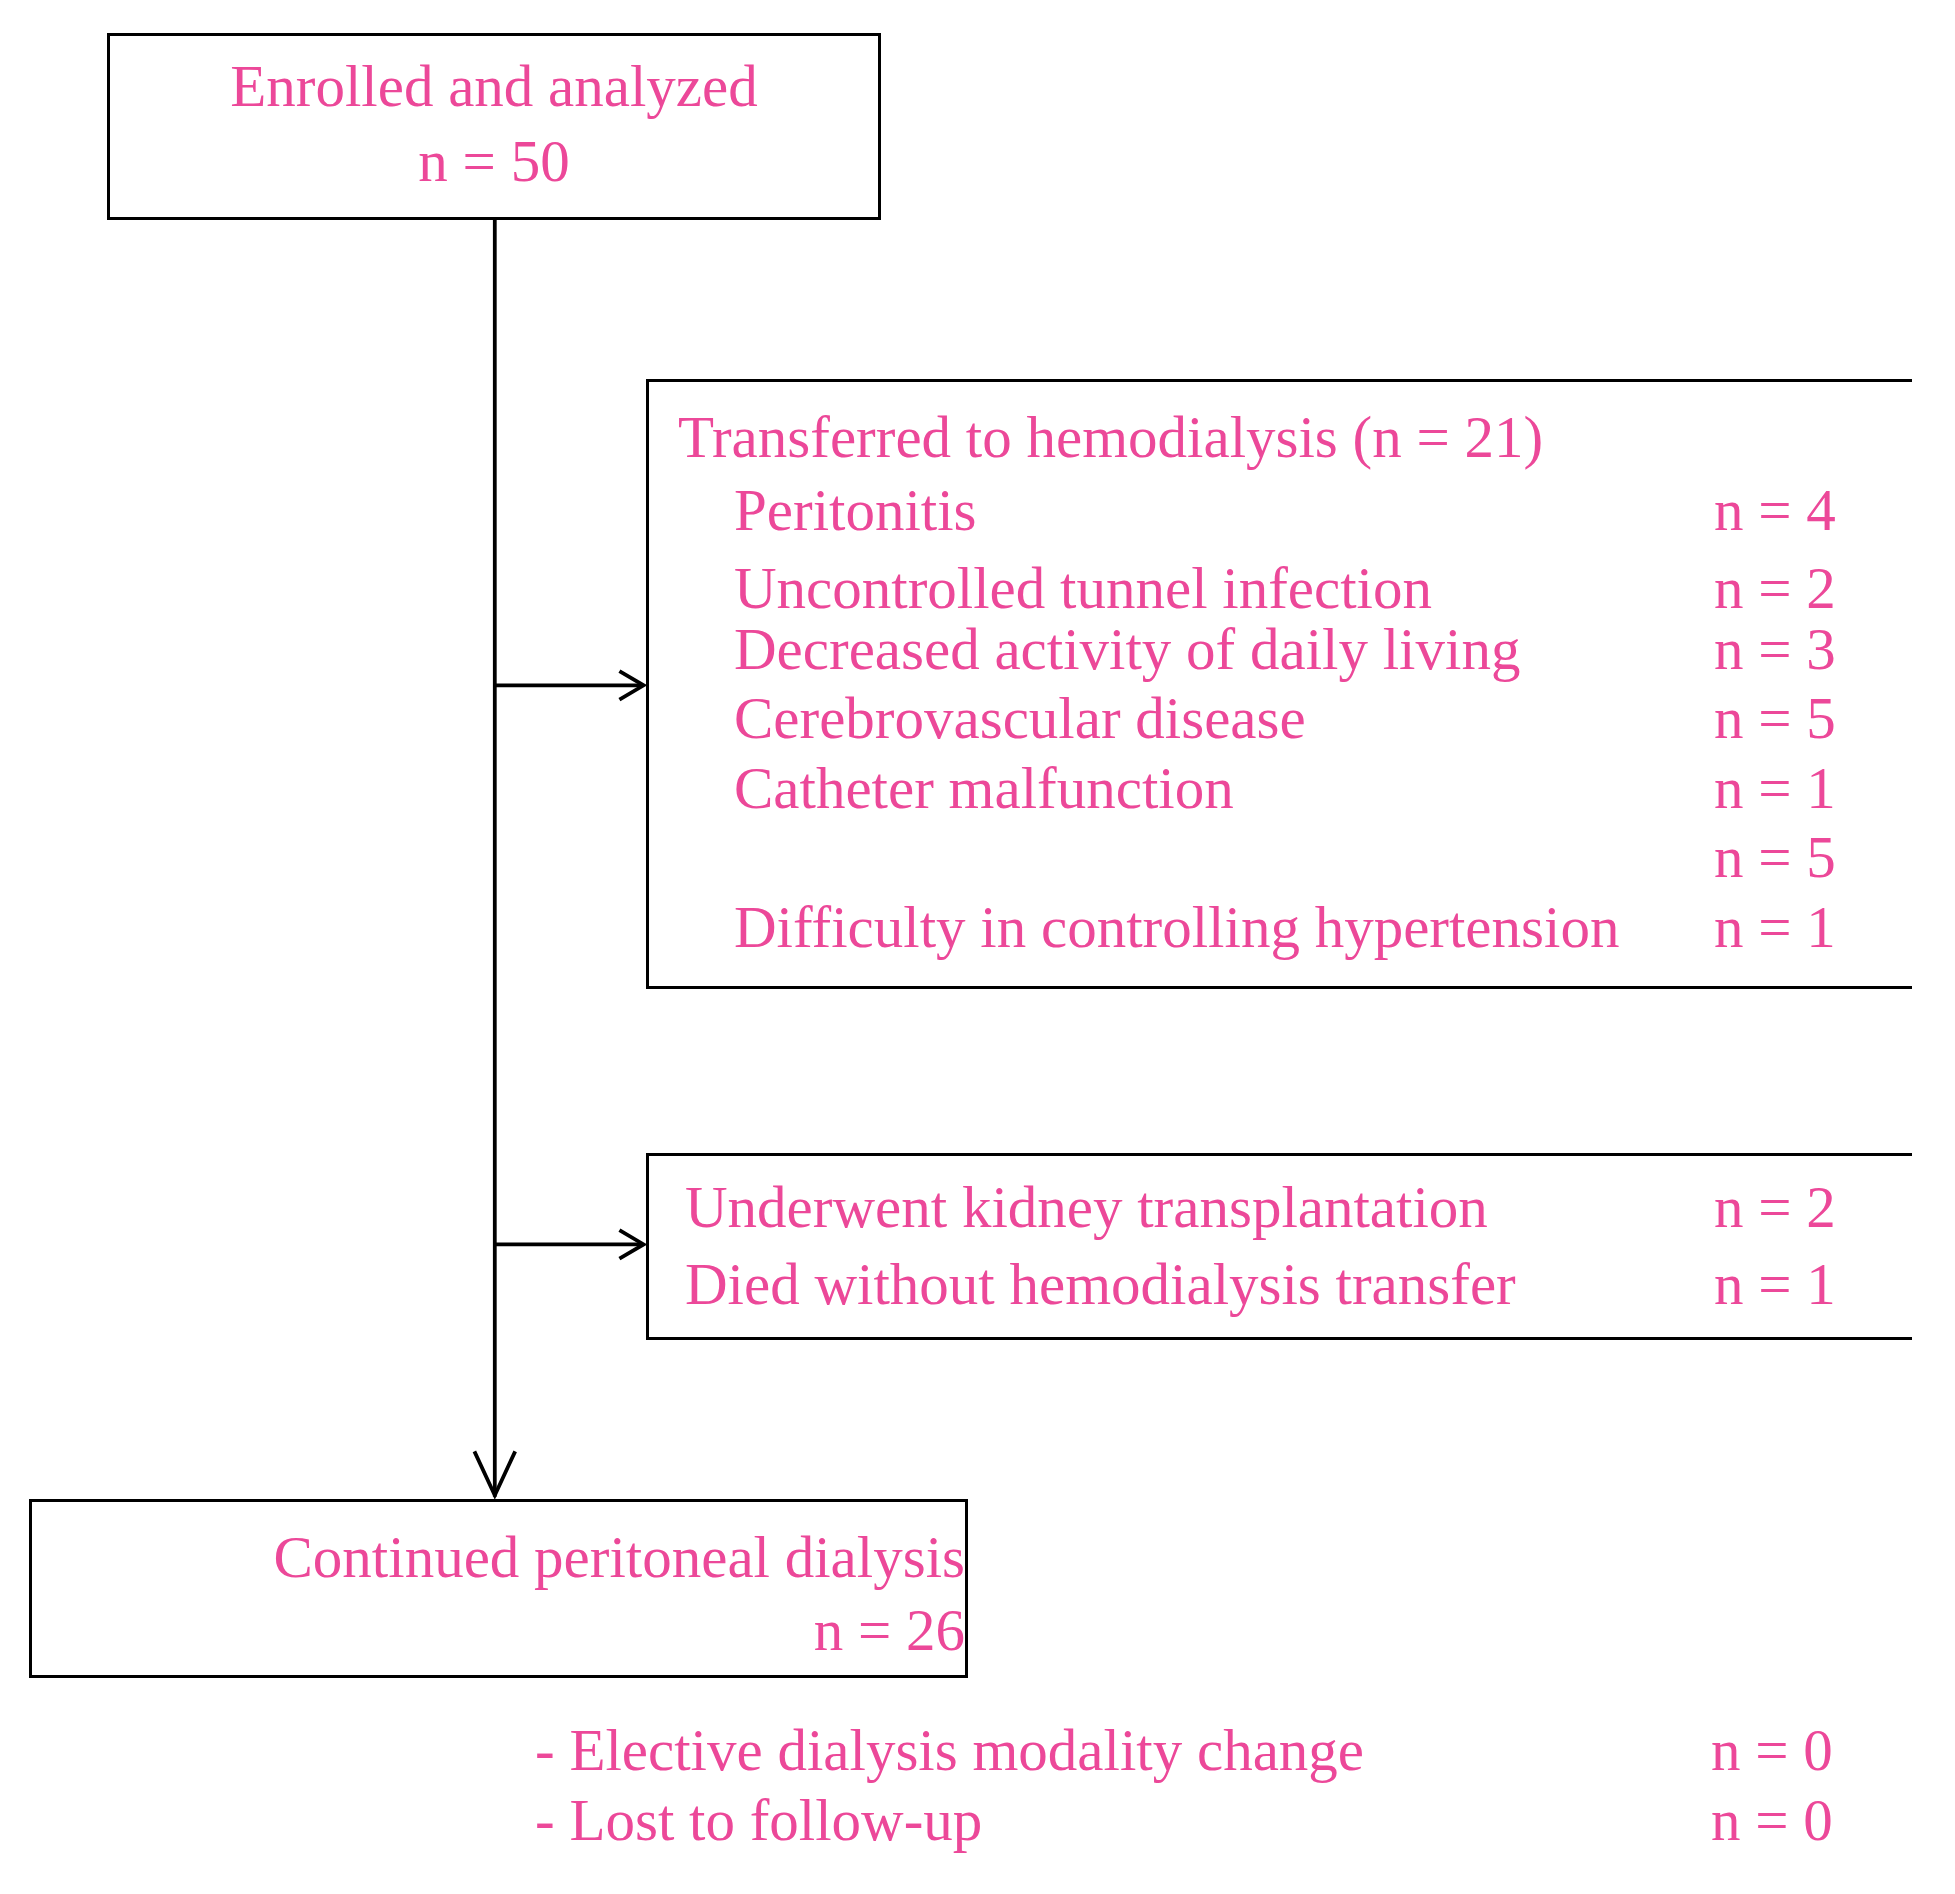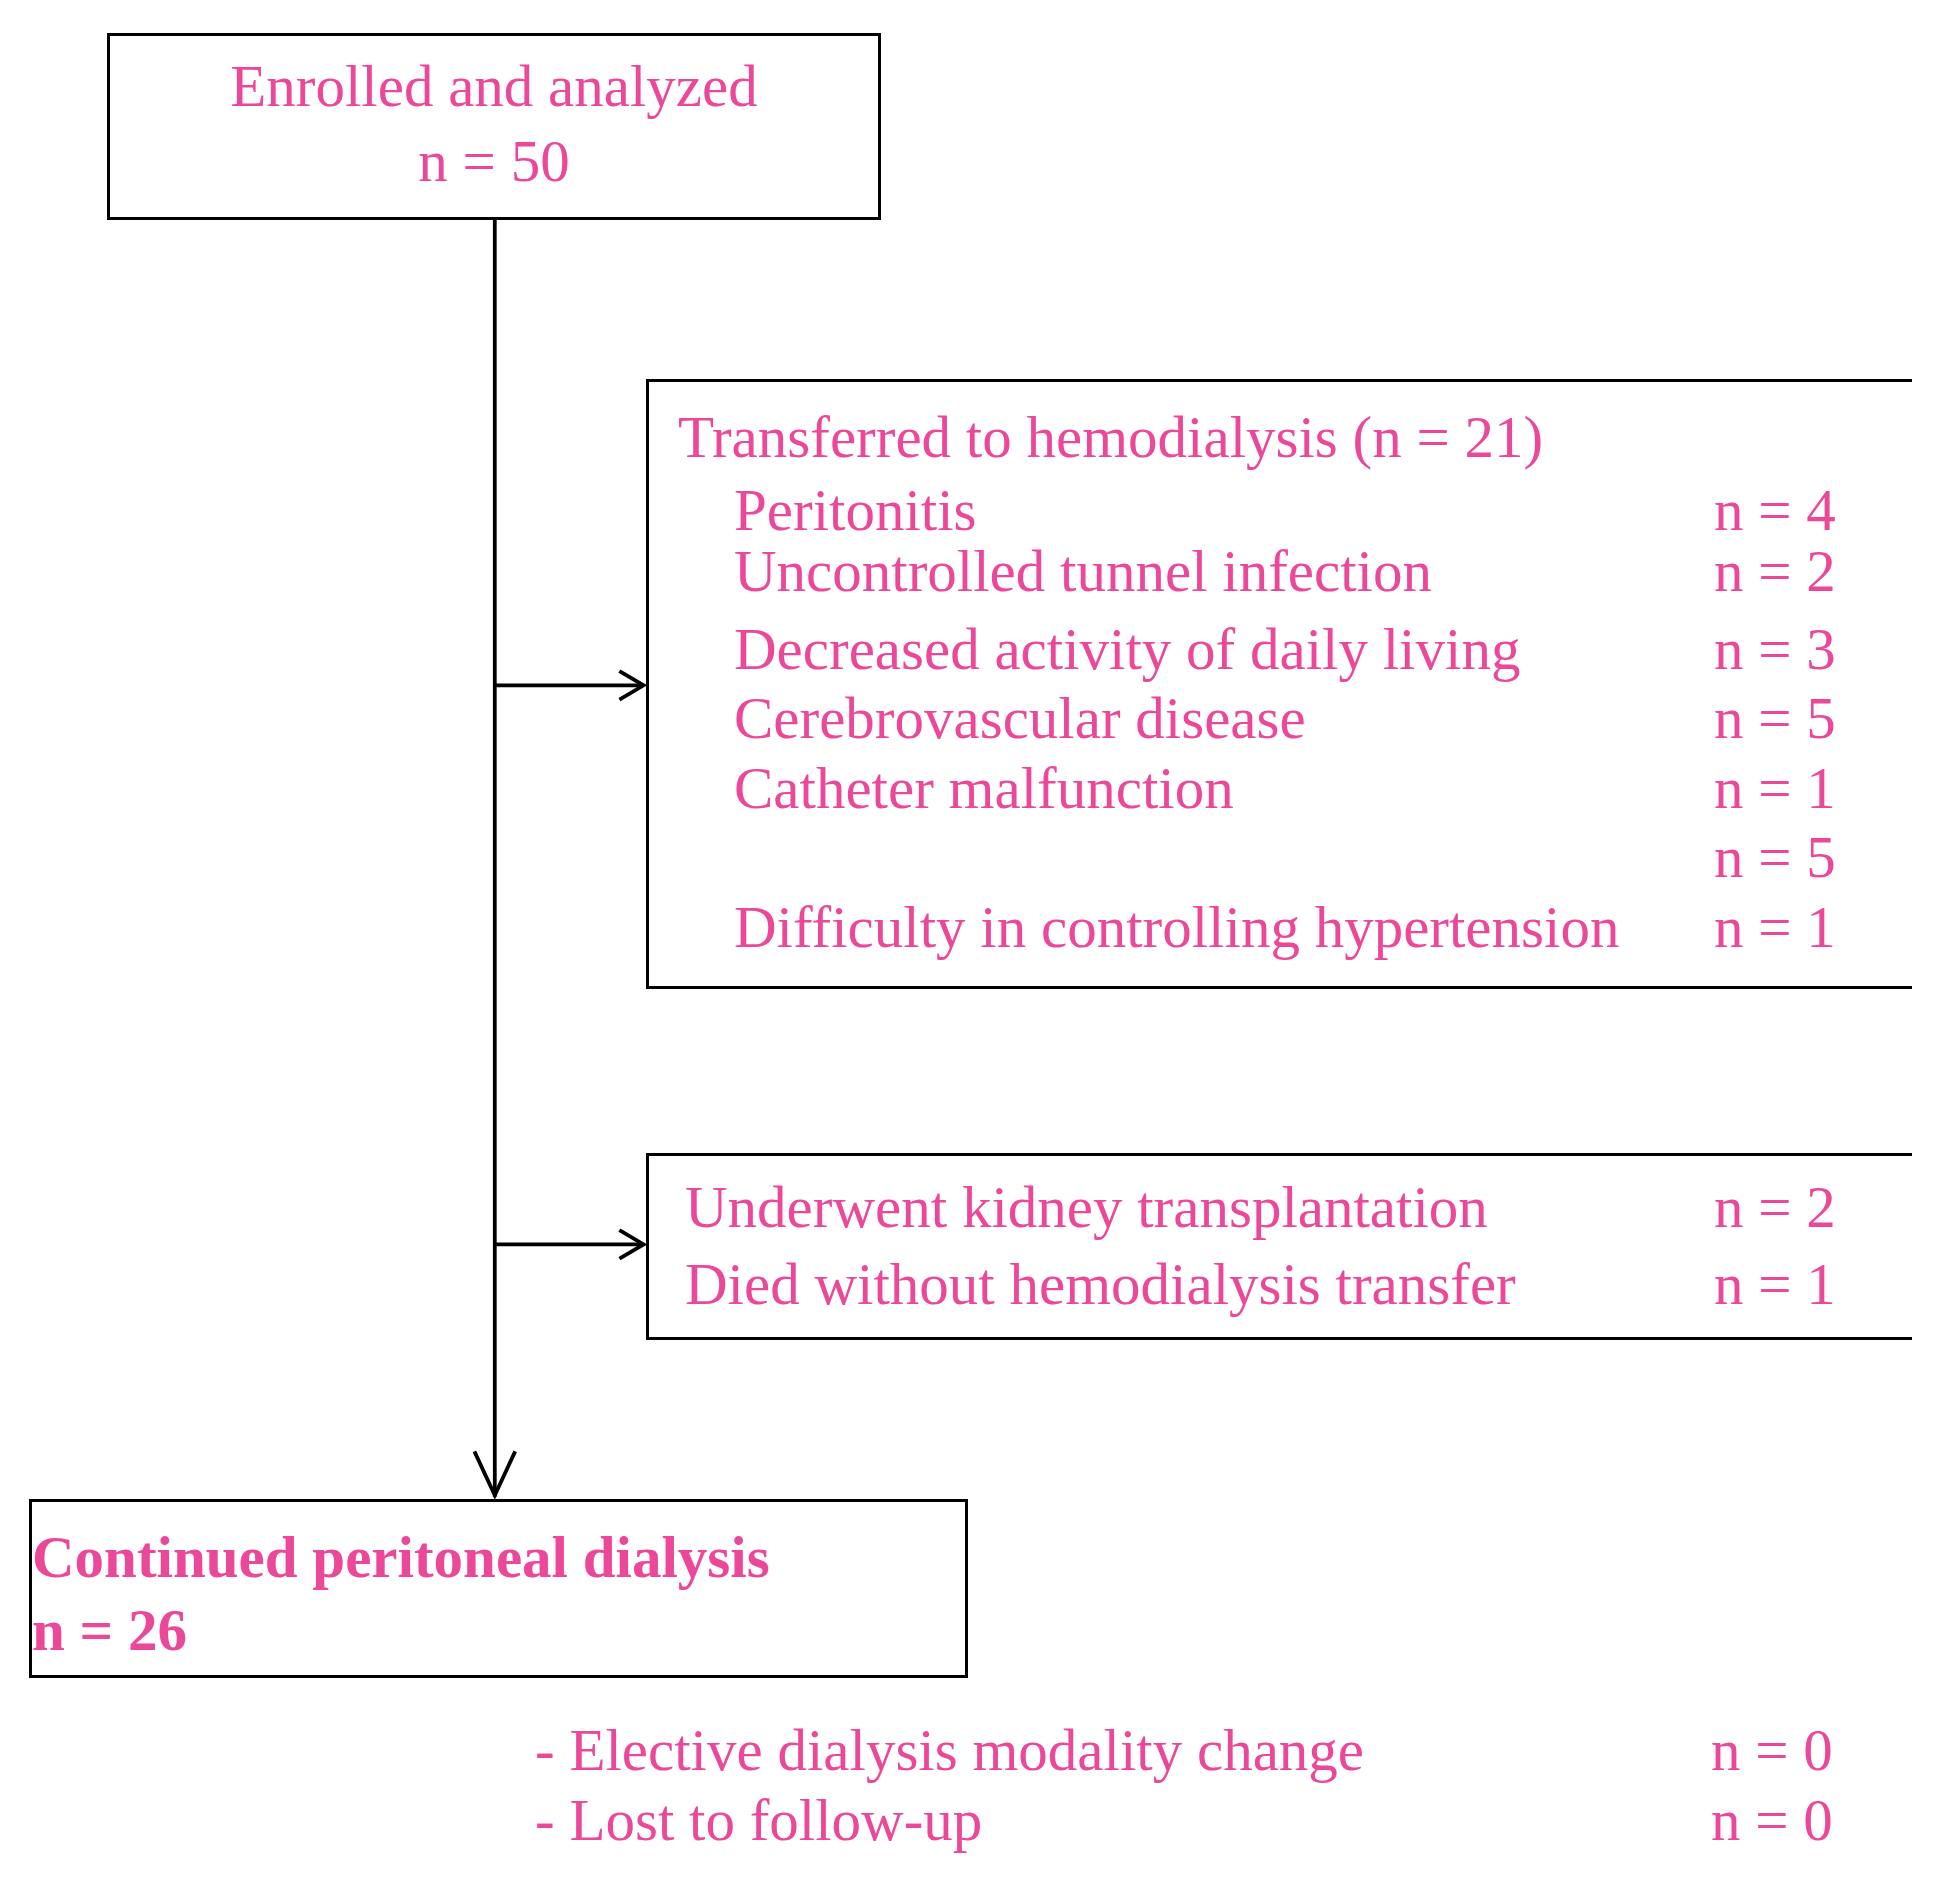--- a/index.html
+++ b/index.html
@@ -46,40 +46,40 @@
   .enrolled-box .row { line-height: 75px; height: 75px; text-align: center; }
   .enrolled-box .r1 { top: 13px; }
   .enrolled-box .r2 { top: 88px; }
 
   
   .transfer-box { left: 646px; top: 379px; width: 1266px; height: 610px; }
   .transfer-box .row { line-height: 70px; height: 70px; text-decoration: underline; }
   .transfer-box .title-row { top: 19.6px; }
   .transfer-box .title-row .lbl { left: 29px; }
   .transfer-box .item-0 { top: 93px; }
-  .transfer-box .item-1 { top: 154px; }
+  .transfer-box .item-1 { top: 171px; }
   .transfer-box .item-2 { top: 232px; }
   .transfer-box .item-3 { top: 301px; }
   .transfer-box .item-4 { top: 371px; }
   .transfer-box .item-5 { top: 440px; }
   .transfer-box .item-6 { top: 510px; }
   .transfer-box .item-row .lbl { left: 85px; }
   .transfer-box .item-row .val { left: 1065px; }
 
   
   .other-box { left: 646px; top: 1153px; width: 1266px; height: 187px; }
   .other-box .row { line-height: 76px; height: 76px; }
   .other-box .o1 { top: 13px; }
   .other-box .o2 { top: 90px; }
   .other-box .lbl { left: 36px; }
   .other-box .val { left: 1065px; }
 
   
   .continued-box { left: 29px; top: 1499px; width: 939px; height: 179px; }
-  .continued-box .row { line-height: 73px; height: 73px; text-align: left; font-weight: bold; }
+  .continued-box .row { line-height: 73px; height: 73px; text-align: right; }
   .continued-box .r1 { top: 19px; }
   .continued-box .r2 { top: 92px; }
 
   
   .footnote-row { position: absolute; left: 0; right: 0; line-height: 71px; height: 71px; white-space: nowrap; }
   .footnote-1 { top: 1715px; }
   .footnote-2 { top: 1785px; }
   .footnote-row .lbl { position: absolute; left: 535px; }
   .footnote-row .val { position: absolute; left: 1711px; }
 </style>

